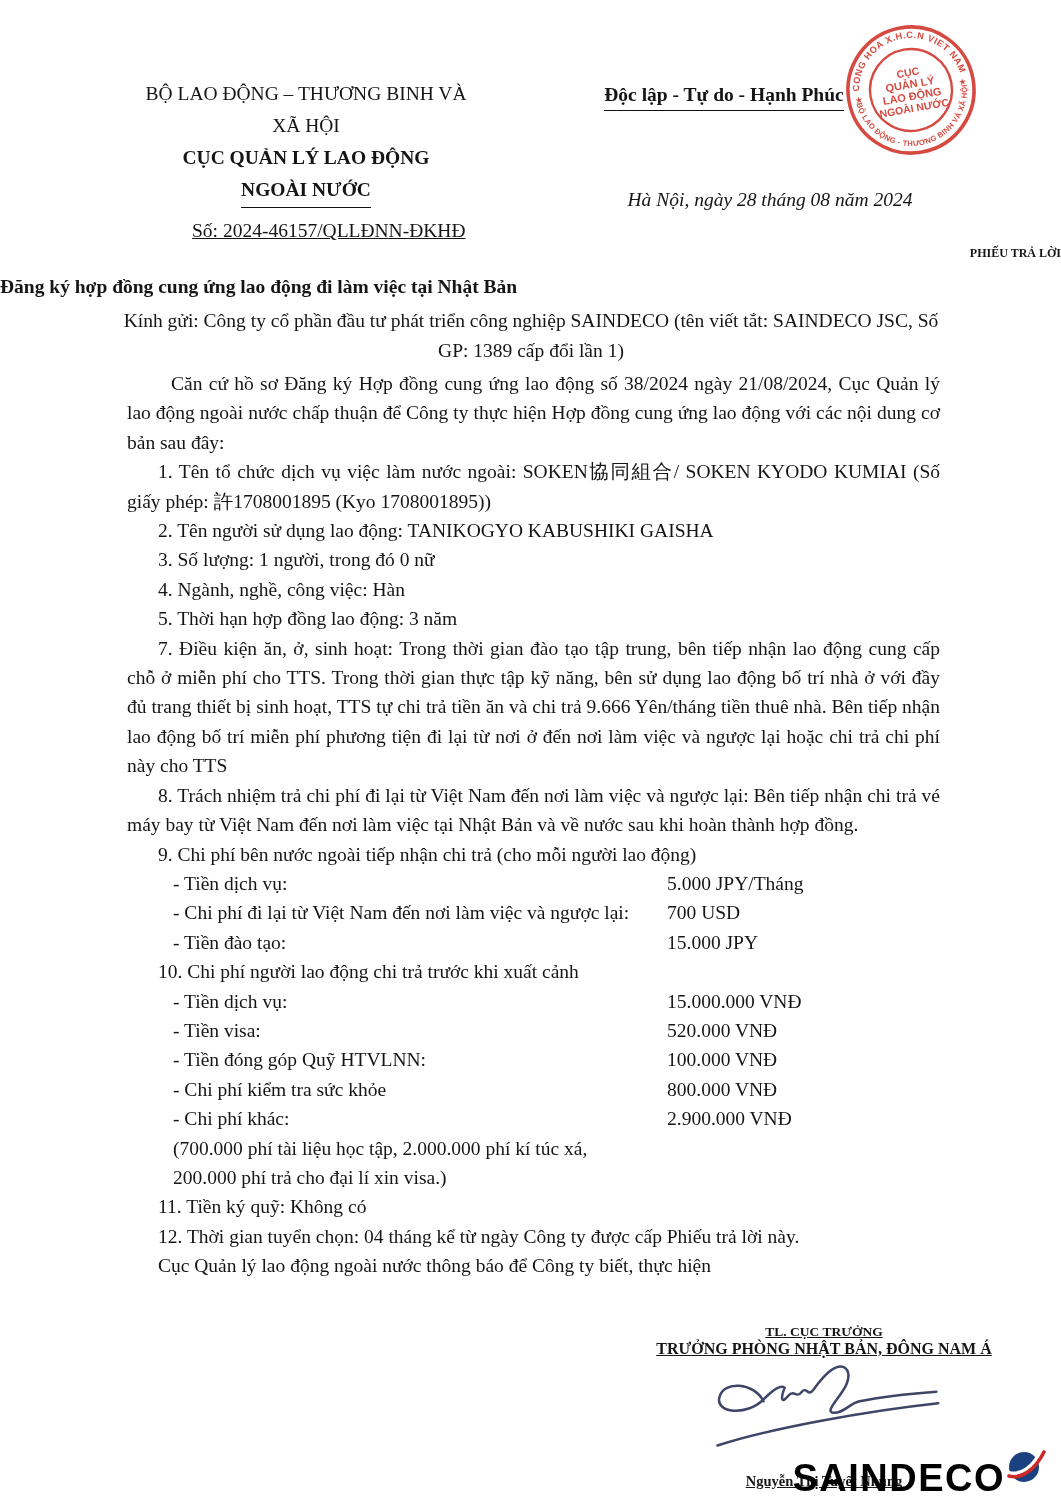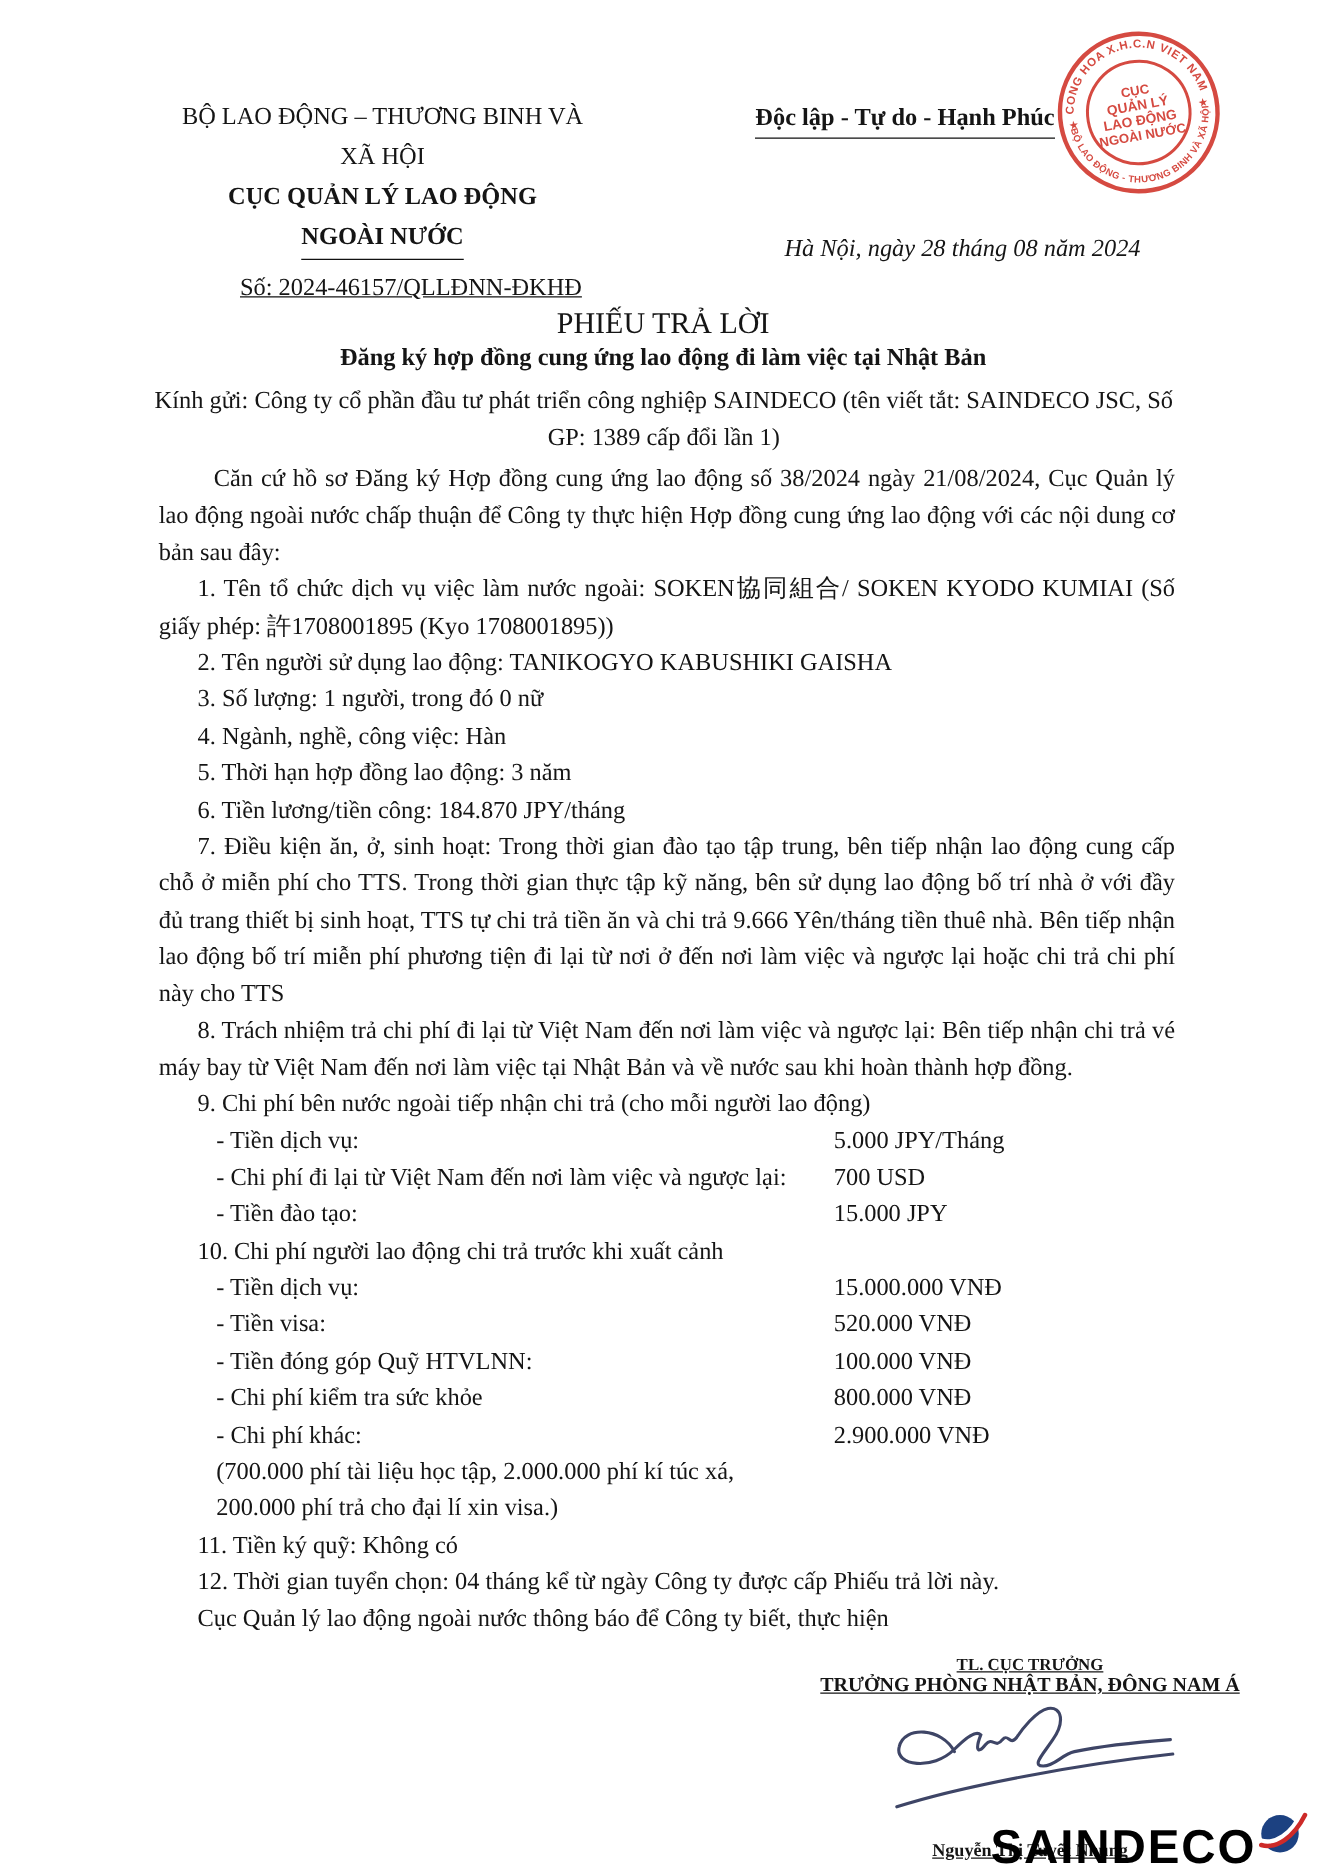--- a/index.html
+++ b/index.html
@@ -30,23 +30,23 @@
   }
   .doc-number{position:absolute;left:192px;top:220px;font-size:19.5px;text-decoration:underline;}
 
   
   .stamp{
     position:absolute;left:842px;top:21px;width:138px;height:138px;
     opacity:.9;mix-blend-mode:multiply;
   }
 
   
-  .doc-title{position:absolute;left:0;top:246px;width:100%;text-align:center;
-    font-size:24px;font-weight:normal;}
-  .doc-subtitle{position:absolute;left:0;top:276px;width:100%;text-align:center;
+  .doc-title{position:absolute;left:0;top:246px;width:100%;text-align:right;
+    font-size:12px;font-weight:bold;}
+  .doc-subtitle{position:absolute;left:0;top:276px;width:100%;
     font-size:19.5px;font-weight:bold;}
   .recipient{position:absolute;left:108px;top:306px;width:846px;text-align:center;
     font-size:19.5px;line-height:30px;}
 
   
   .body{
     position:absolute;left:127px;top:369px;width:813px;
     font-size:19.5px;line-height:29.4px;text-align:justify;
   }
   .body p{margin:0;}
@@ -119,21 +119,20 @@
   <div class="doc-subtitle">Đăng ký hợp đồng cung ứng lao động đi làm việc tại Nhật Bản</div>
   <div class="recipient">Kính gửi: Công ty cổ phần đầu tư phát triển công nghiệp SAINDECO (tên viết tắt: SAINDECO JSC, Số GP: 1389 cấp đổi lần 1)</div>
 
   <div class="body">
     <p class="ind-intro">Căn cứ hồ sơ Đăng ký Hợp đồng cung ứng lao động số 38/2024 ngày 21/08/2024, Cục Quản lý lao động ngoài nước chấp thuận để Công ty thực hiện Hợp đồng cung ứng lao động với các nội dung cơ bản sau đây:</p>
     <p class="ind-item">1. Tên tổ chức dịch vụ việc làm nước ngoài: SOKEN協同組合/ SOKEN KYODO KUMIAI (Số giấy phép: 許1708001895 (Kyo 1708001895))</p>
     <p class="ind-item">2. Tên người sử dụng lao động: TANIKOGYO KABUSHIKI GAISHA</p>
     <p class="ind-item">3. Số lượng: 1 người, trong đó 0 nữ</p>
     <p class="ind-item">4. Ngành, nghề, công việc: Hàn</p>
     <p class="ind-item">5. Thời hạn hợp đồng lao động: 3 năm</p>
-    <p class="ind-item">6. Tiền lương/tiền công: 184.870 JPY/tháng</p>
     <p class="ind-item">7. Điều kiện ăn, ở, sinh hoạt: Trong thời gian đào tạo tập trung, bên tiếp nhận lao động cung cấp chỗ ở miễn phí cho TTS. Trong thời gian thực tập kỹ năng, bên sử dụng lao động bố trí nhà ở với đầy đủ trang thiết bị sinh hoạt, TTS tự chi trả tiền ăn và chi trả 9.666 Yên/tháng tiền thuê nhà. Bên tiếp nhận lao động bố trí miễn phí phương tiện đi lại từ nơi ở đến nơi làm việc và ngược lại hoặc chi trả chi phí này cho TTS</p>
     <p class="ind-item">8. Trách nhiệm trả chi phí đi lại từ Việt Nam đến nơi làm việc và ngược lại: Bên tiếp nhận chi trả vé máy bay từ Việt Nam đến nơi làm việc tại Nhật Bản và về nước sau khi hoàn thành hợp đồng.</p>
     <p class="ind-item">9. Chi phí bên nước ngoài tiếp nhận chi trả (cho mỗi người lao động)</p>
 
     <div class="fee-row">
       <span class="fee-label">- Tiền dịch vụ:</span>
       <span class="fee-value">5.000 JPY/Tháng</span>
     </div>
     <div class="fee-row">
       <span class="fee-label">- Chi phí đi lại từ Việt Nam đến nơi làm việc và ngược lại:</span>

